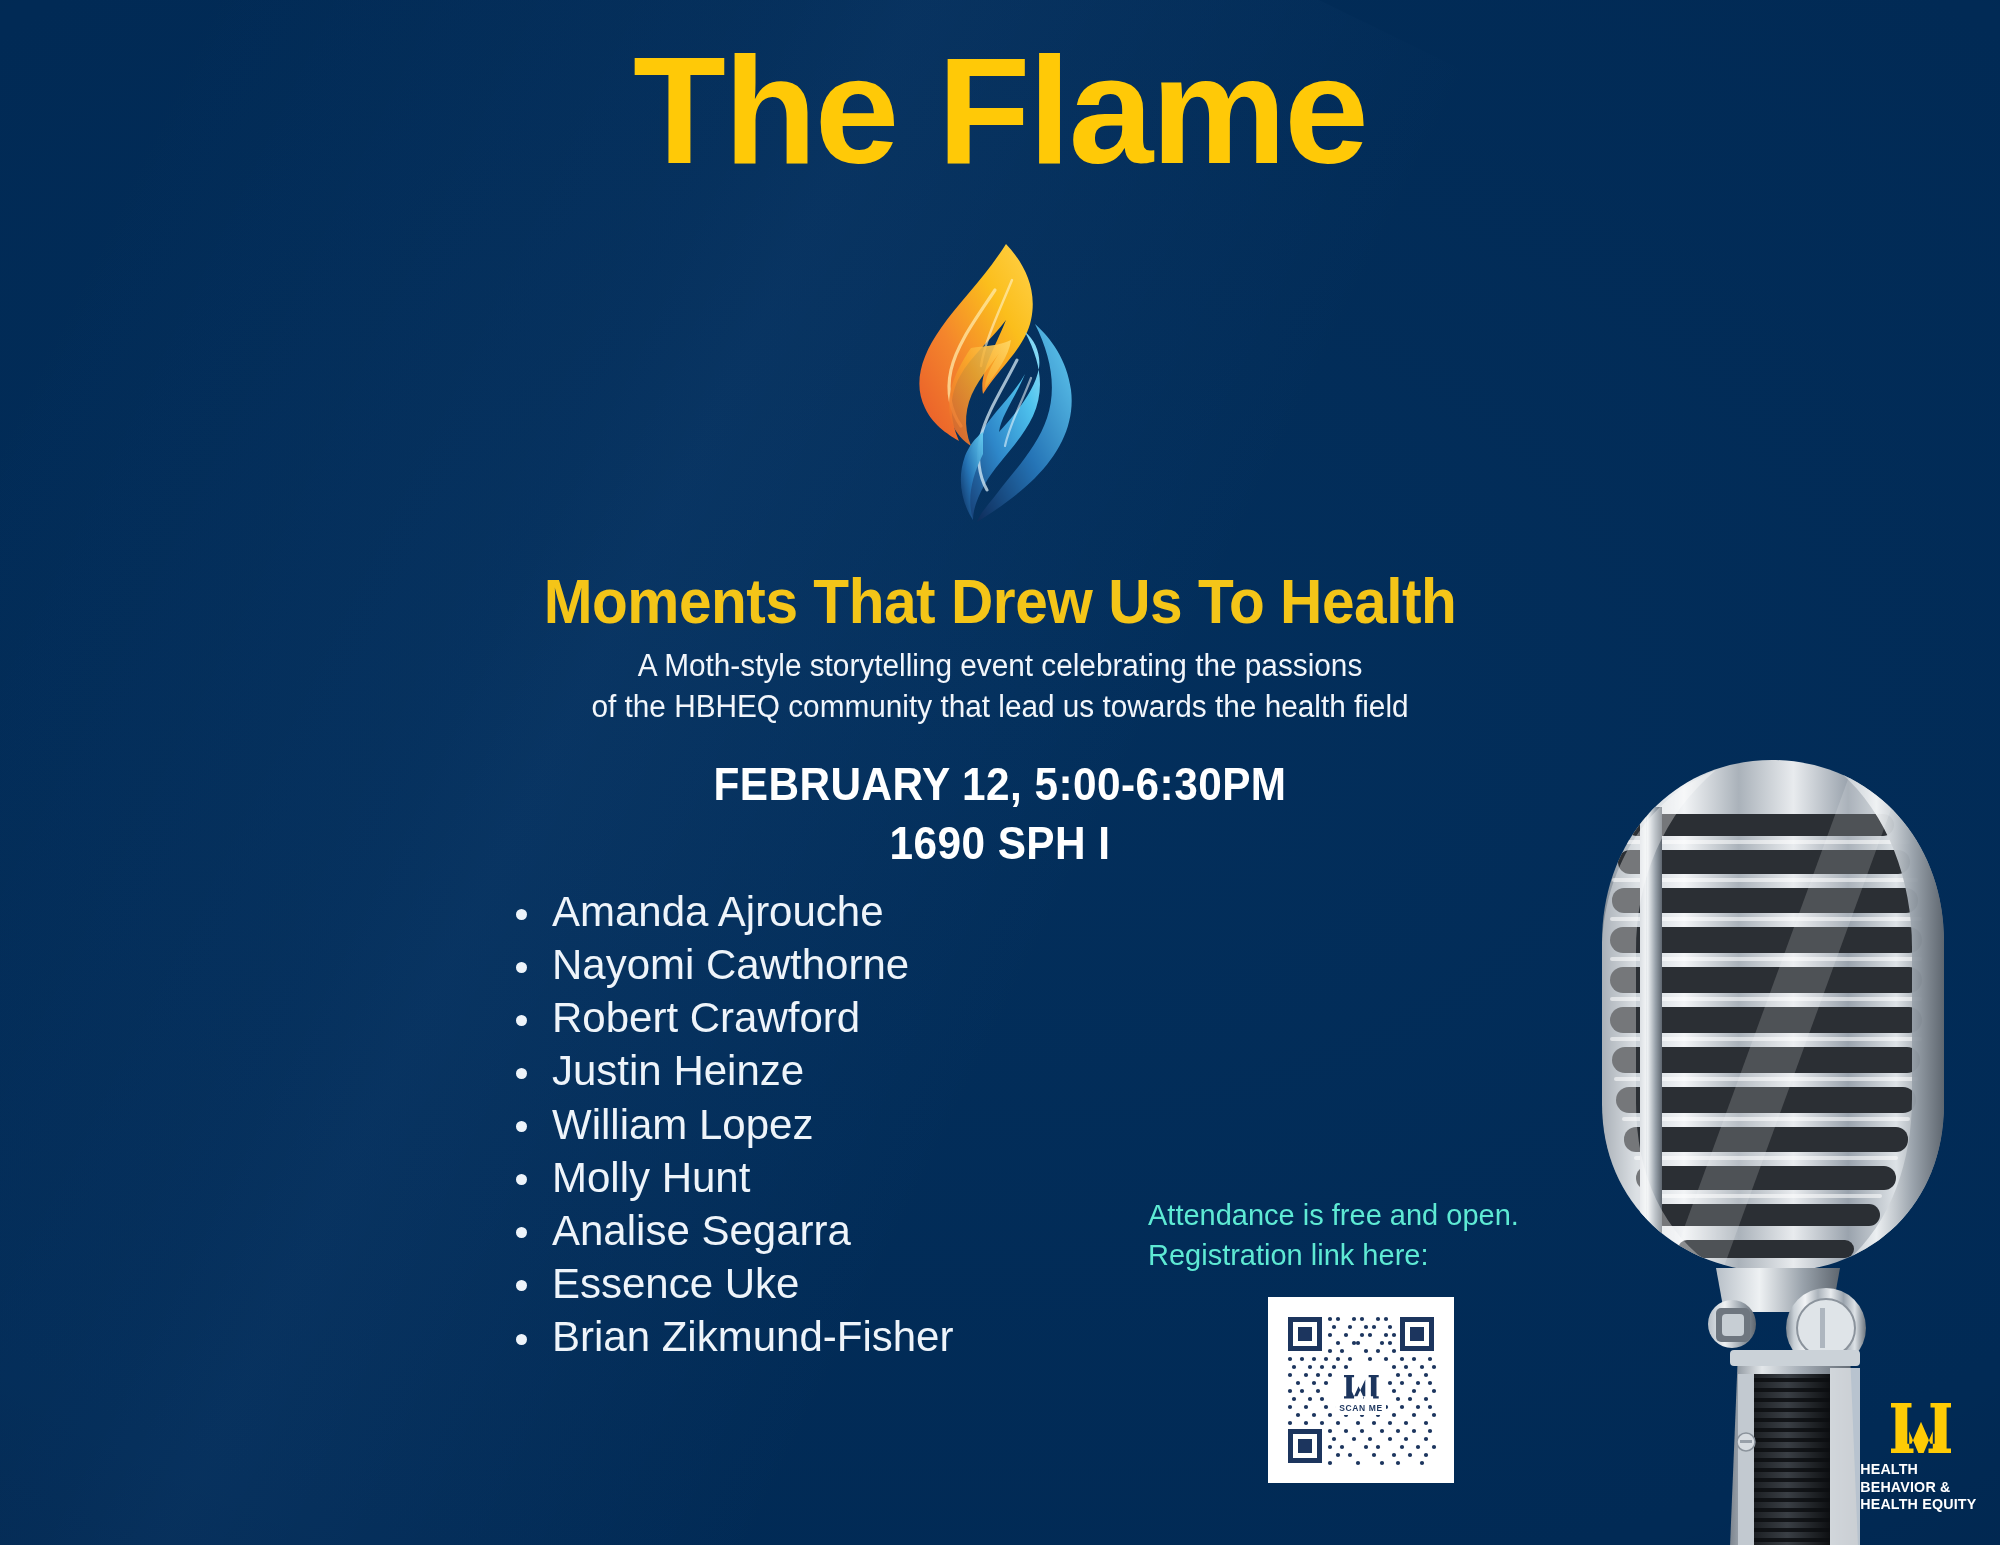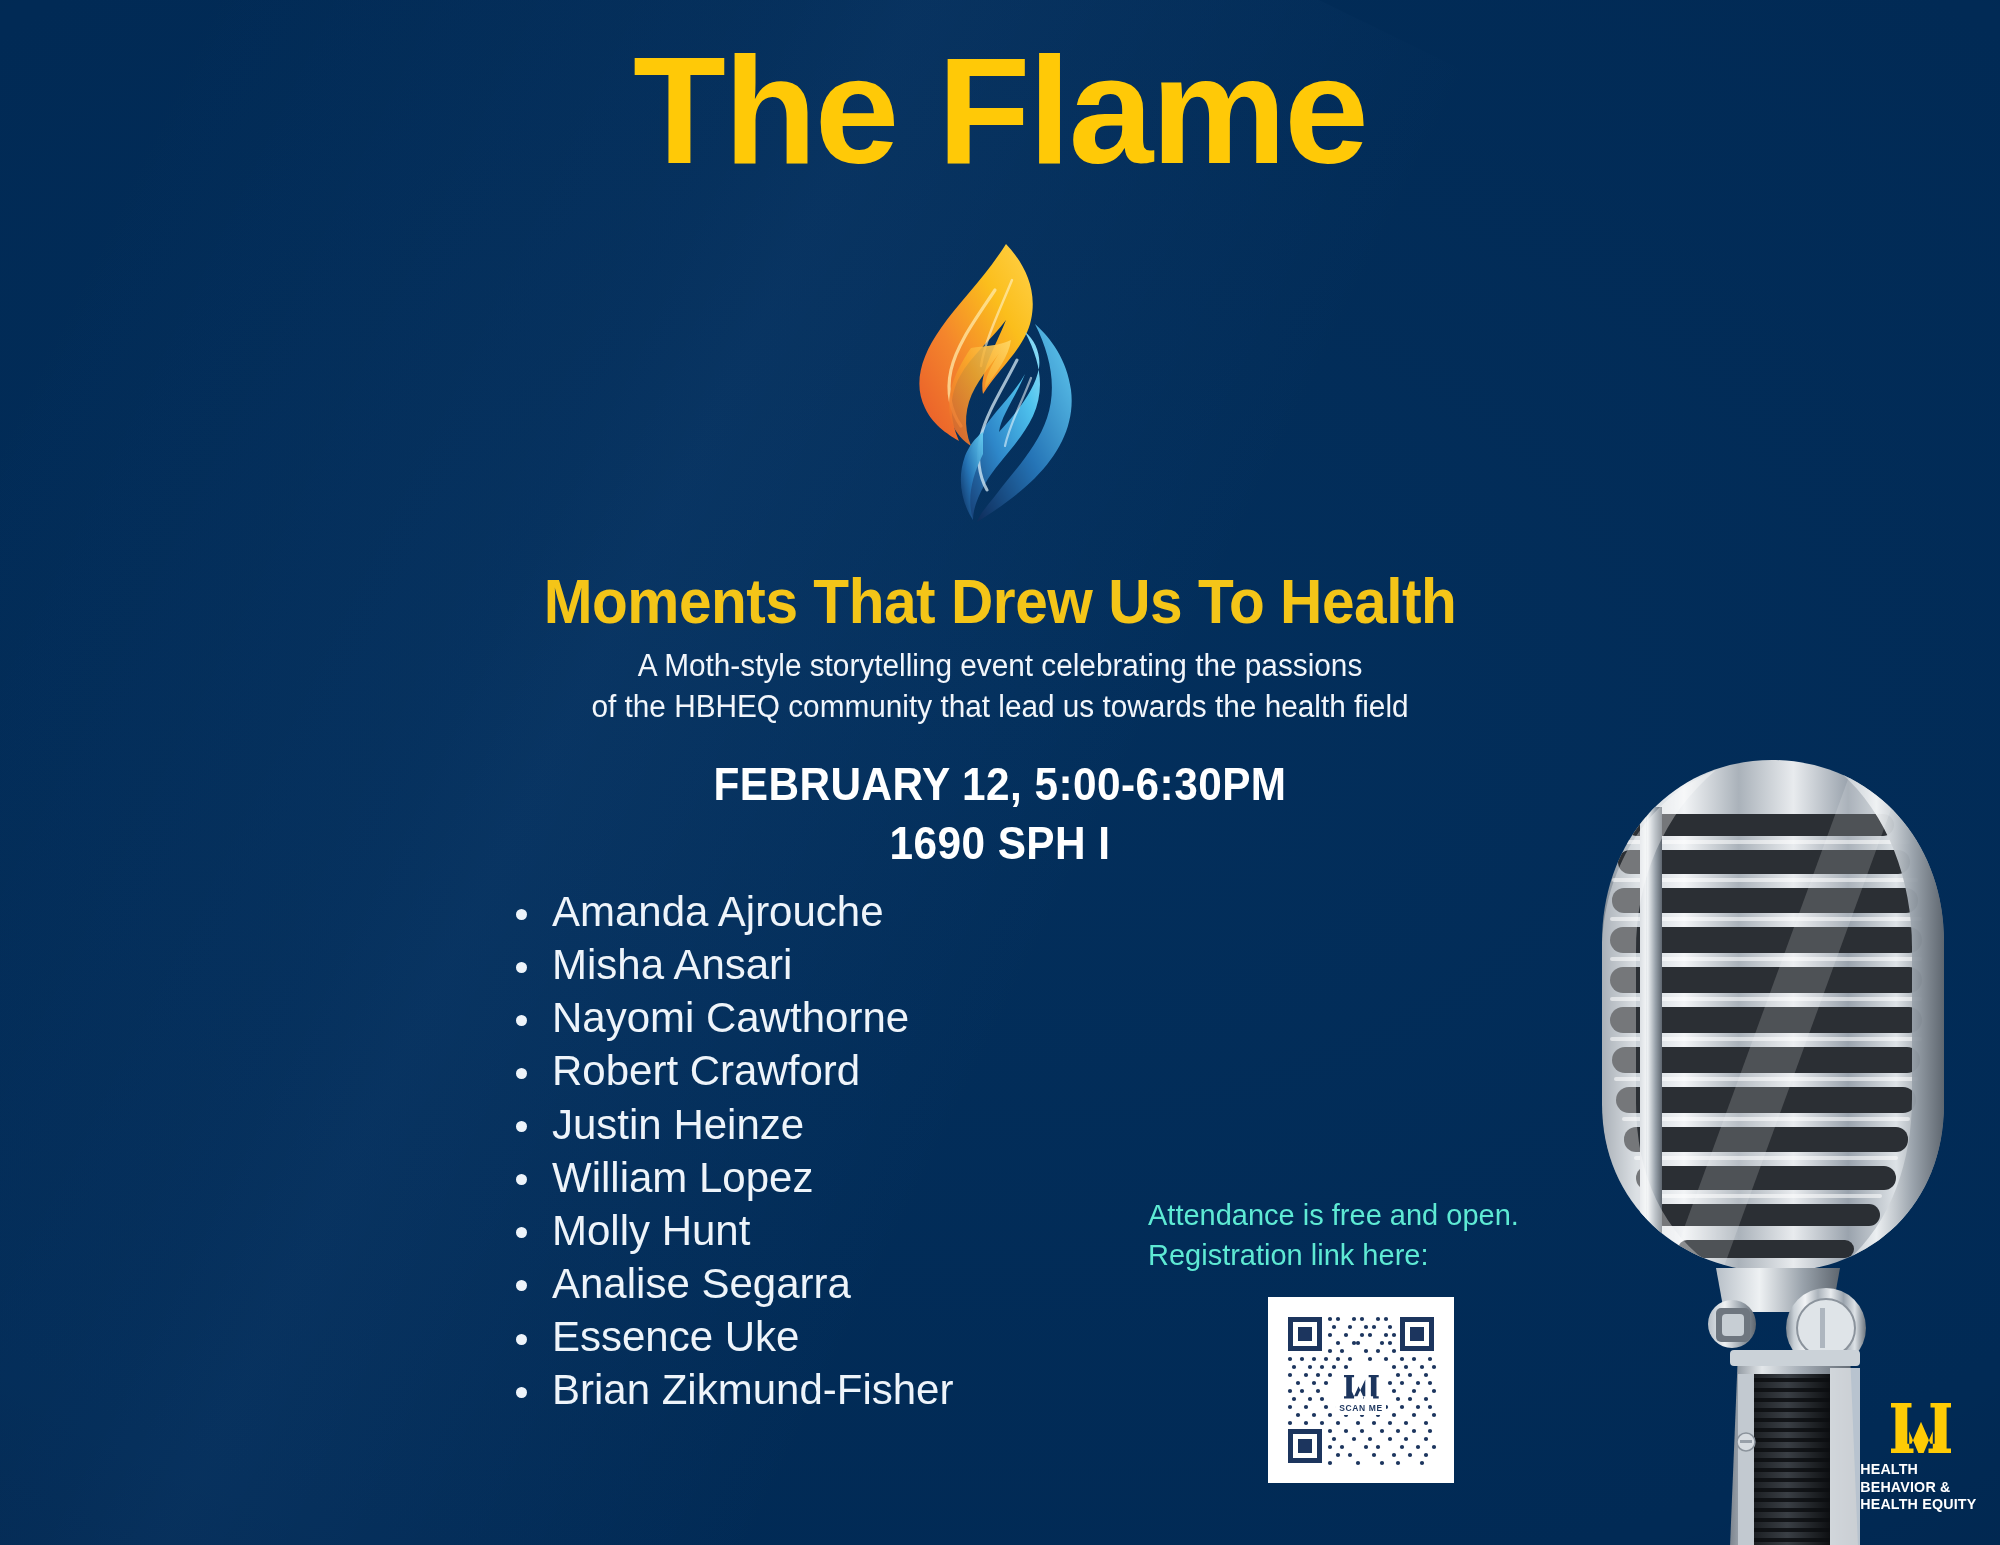--- a/index.html
+++ b/index.html
@@ -244,21 +244,20 @@
   </div>
 
   <div class="when">
     <div>FEBRUARY 12, 5:00-6:30PM</div>
     <div>1690 SPH I</div>
   </div>
 
   <div class="feat">
     <ul>
       <li>Amanda Ajrouche</li>
-      <li>Misha Ansari</li>
       <li>Nayomi Cawthorne</li>
       <li>Robert Crawford</li>
       <li>Justin Heinze</li>
       <li>William Lopez</li>
       <li>Molly Hunt</li>
       <li>Analise Segarra</li>
       <li>Essence Uke</li>
       <li>Brian Zikmund-Fisher</li>
     </ul>
   </div>

